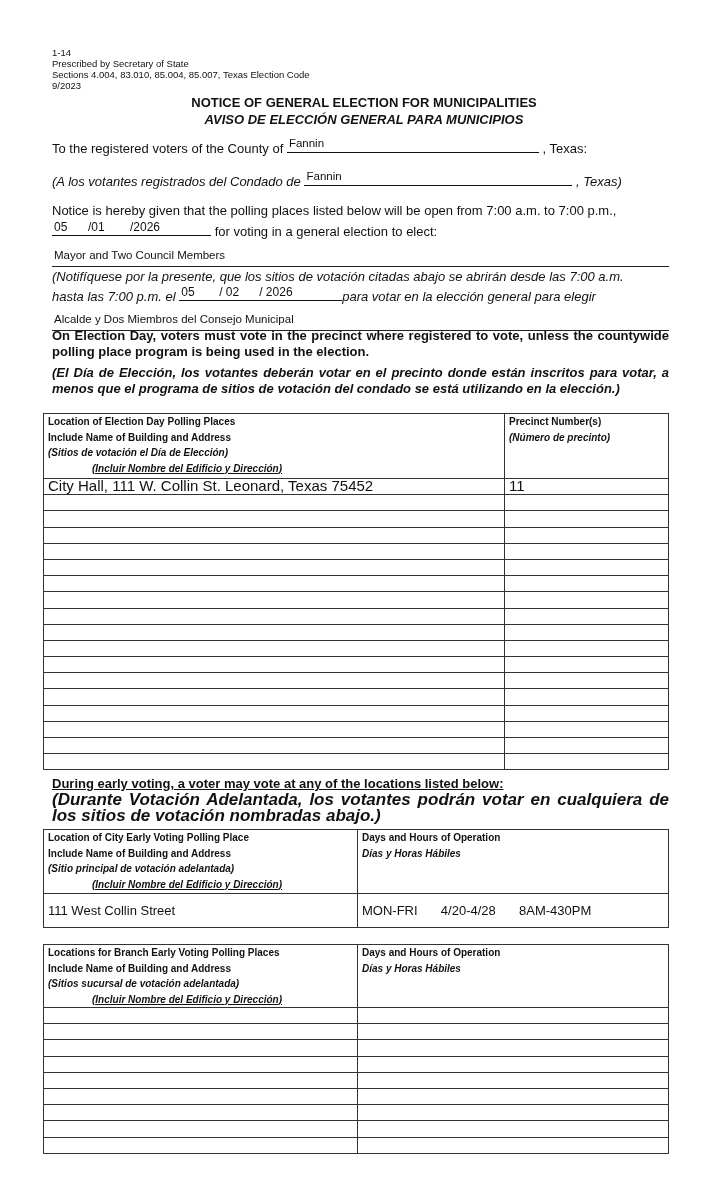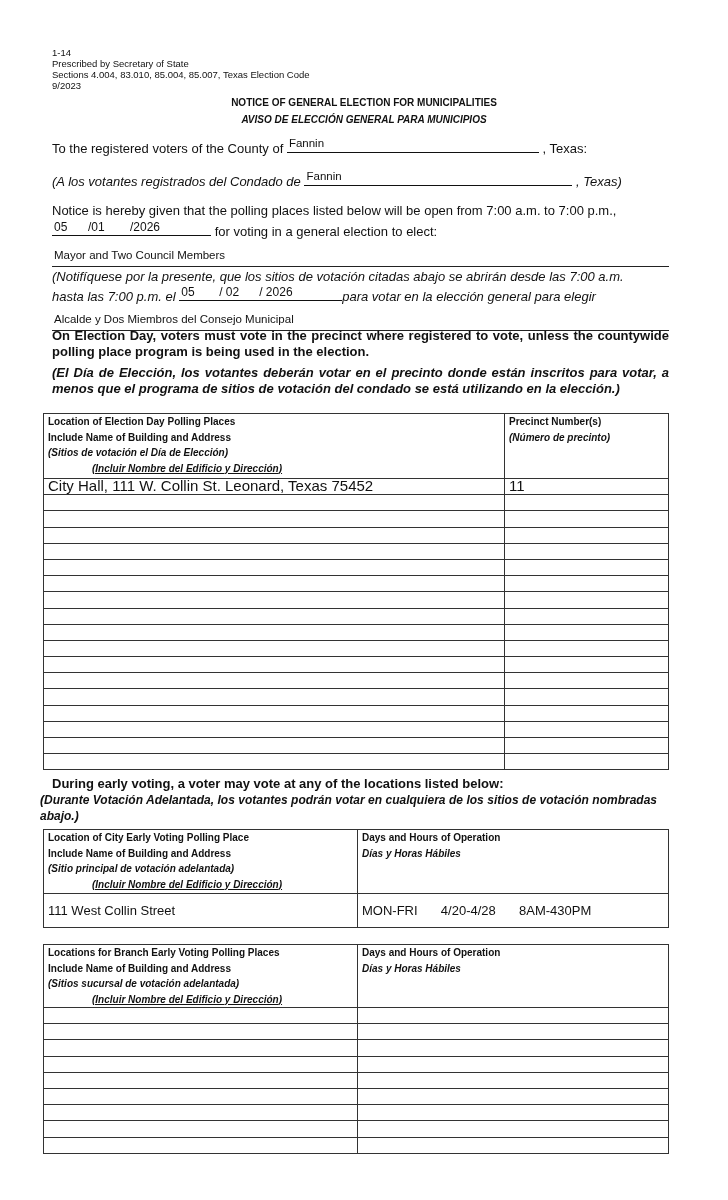--- a/index.html
+++ b/index.html
@@ -1,20 +1,20 @@
 <!DOCTYPE html>
 <html><head>
 <meta charset="utf-8">
 <style>
   html, body { margin: 0; padding: 0; background: #ffffff; }
   body { width: 728px; height: 1200px; position: relative; overflow: hidden;
          font-family: "Liberation Sans", sans-serif; color: #111; }
   .abs { position: absolute; }
   .meta { left: 52px; top: 47px; font-size: 9.5px; line-height: 11px; }
-  .title { left: 0; width: 728px; text-align: center; font-weight: bold; font-size: 10px; line-height: 17px; }
+  .title { left: 0; width: 728px; text-align: center; font-weight: bold; font-size: 13px; line-height: 17px; }
   .t1 { top: 94px; }
   .t2 { top: 111px; font-style: italic; }
   .line { font-size: 13px; line-height: 16px; white-space: nowrap; }
   .it { font-style: italic; }
   .fill { display: inline-block; border-bottom: 1px solid #111; position: relative; height: 14px; vertical-align: baseline; }
   .fill span { position: absolute; left: 2px; bottom: 1px; font-size: 11.5px; font-style: normal; }
   .datefill { display: inline-block; border-bottom: 1px solid #111; height: 14px; position: relative; vertical-align: baseline; }
   .datefill span { position: absolute; bottom: 0px; font-size: 12px; font-style: normal; }
   .rule { height: 0; border-top: 1.5px solid #222; left: 52px; width: 617px; }
   .bold { font-weight: bold; }
@@ -164,22 +164,22 @@
         <td class="cell-sm"></td>
         <td class="cell-sm"></td>
       </tr>
       <tr style="height: 16.2px;">
         <td class="cell-sm"></td>
         <td class="cell-sm"></td>
       </tr>
     </tbody>
 </table>
 
-<div class="abs bold" style="left:52px; top:776px; font-size:13px; line-height:16px;">During early voting, a voter may vote at any of the locations listed below:</div>
-<div class="abs bold it just" style="left:40px; top:792px; width:617px; font-size:12px; line-height:16px;">(Durante Votación Adelantada, los votantes podrán votar en cualquiera de los sitios de votación nombradas abajo.)</div>
+<div class="abs bold" style="left:52px; top:776px; font-size:13px; line-height:16px;text-decoration:underline;">During early voting, a voter may vote at any of the locations listed below:</div>
+<div class="abs bold it just" style="left:52px; top:792px; width:617px; font-size:17px; line-height:16px;">(Durante Votación Adelantada, los votantes podrán votar en cualquiera de los sitios de votación nombradas abajo.)</div>
 
 <table class="grid" style="left:43px; top:829px; width:626px;">
   <tbody>
       <tr style="height:64px;">
     <td class="hdr" style="width:305px;">
       <div>Location of City Early Voting Polling Place</div>
       <div>Include Name of Building and Address</div>
       <div class="it">(Sitio principal de votación adelantada)</div>
       <div class="it ul">(Incluir Nombre del Edificio y Dirección)</div>
     </td>

